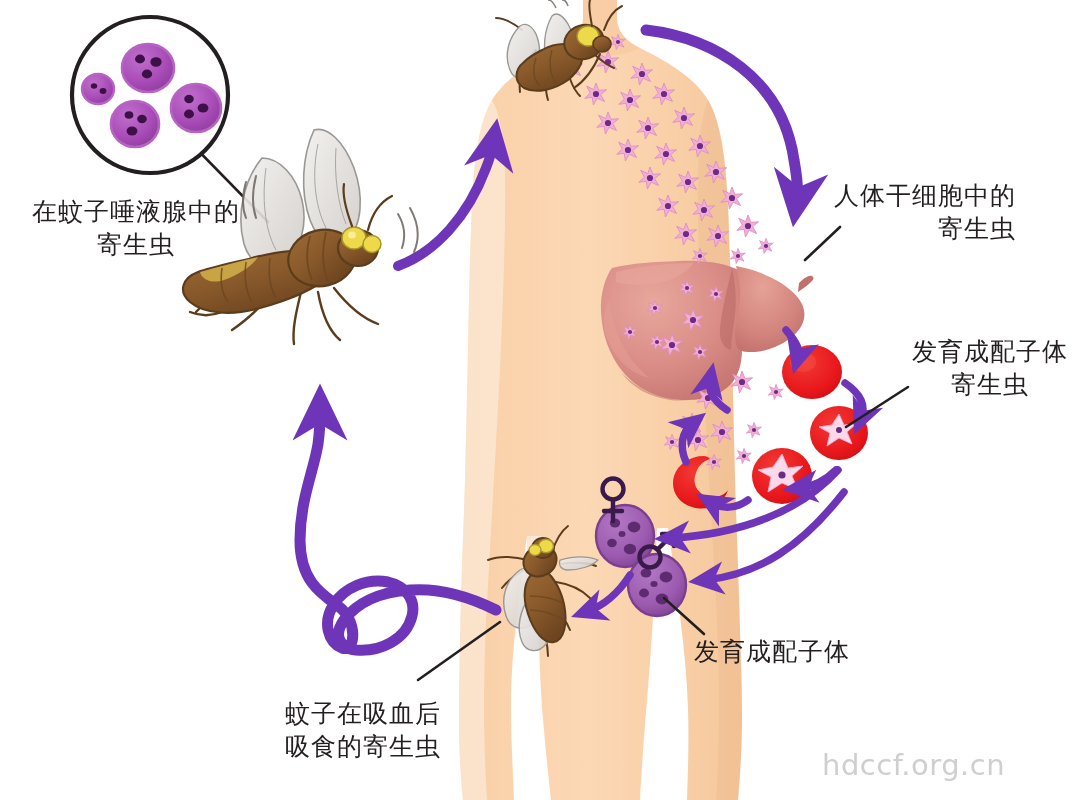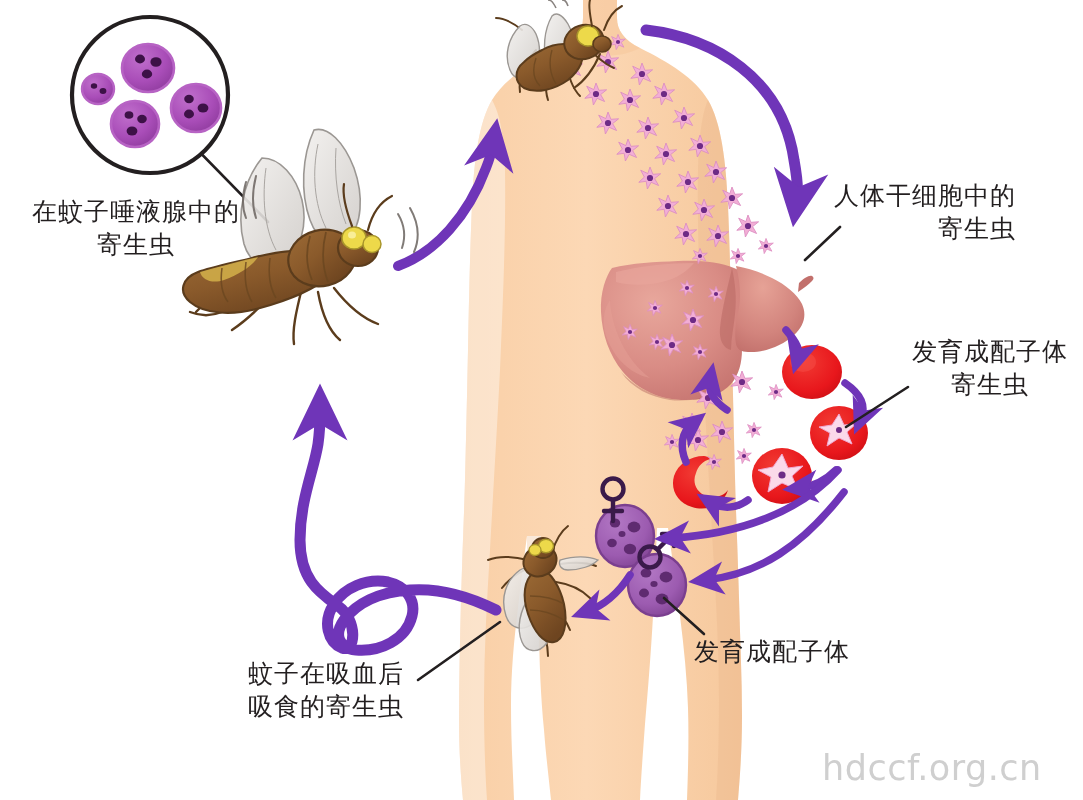--- a/index.html
+++ b/index.html
@@ -4,22 +4,22 @@
 <style>
   html,body{margin:0;padding:0;background:#fff;}
   body{width:1083px;height:800px;overflow:hidden;font-family:"Liberation Sans","DejaVu Sans",sans-serif;}
   #stage{position:relative;width:1083px;height:800px;background:#ffffff;}
   #stage svg{position:absolute;left:0;top:0;}
   .lbl{position:absolute;color:#231f20;font-size:25px;line-height:1.30;letter-spacing:1px;text-align:center;white-space:pre-line;font-family:"DejaVu Sans","Liberation Sans",sans-serif;font-weight:500;}
   #lbl-saliva{left:6px;top:196px;width:260px;}
   #lbl-liver{left:800px;top:180px;width:216px;text-align:right;}
   #lbl-rbc{left:896px;top:336px;width:188px;}
   #lbl-gameto{left:650px;top:636px;width:200px;text-align:right;}
-  #lbl-bite{left:248px;top:658px;width:230px;text-align:left;}
-  #watermark{position:absolute;left:822px;top:748px;font-size:35px;color:#cfcfcf;letter-spacing:0.5px;font-family:"DejaVu Sans","Liberation Sans",sans-serif;}
+  #lbl-bite{left:248px;top:698px;width:230px;text-align:center;}
+  #watermark{position:absolute;left:822px;top:748px;font-size:29px;color:#cfcfcf;letter-spacing:0.5px;font-family:"DejaVu Sans","Liberation Sans",sans-serif;}
 </style>
 </head>
 <body>
 
 <div id="stage">
 
 <svg width="1083" height="800" viewBox="0 0 1083 800">
   <defs>
     <linearGradient id="gSkin" x1="0" y1="0" x2="1" y2="0">
       <stop offset="0%" stop-color="#f9cfa6"></stop>

